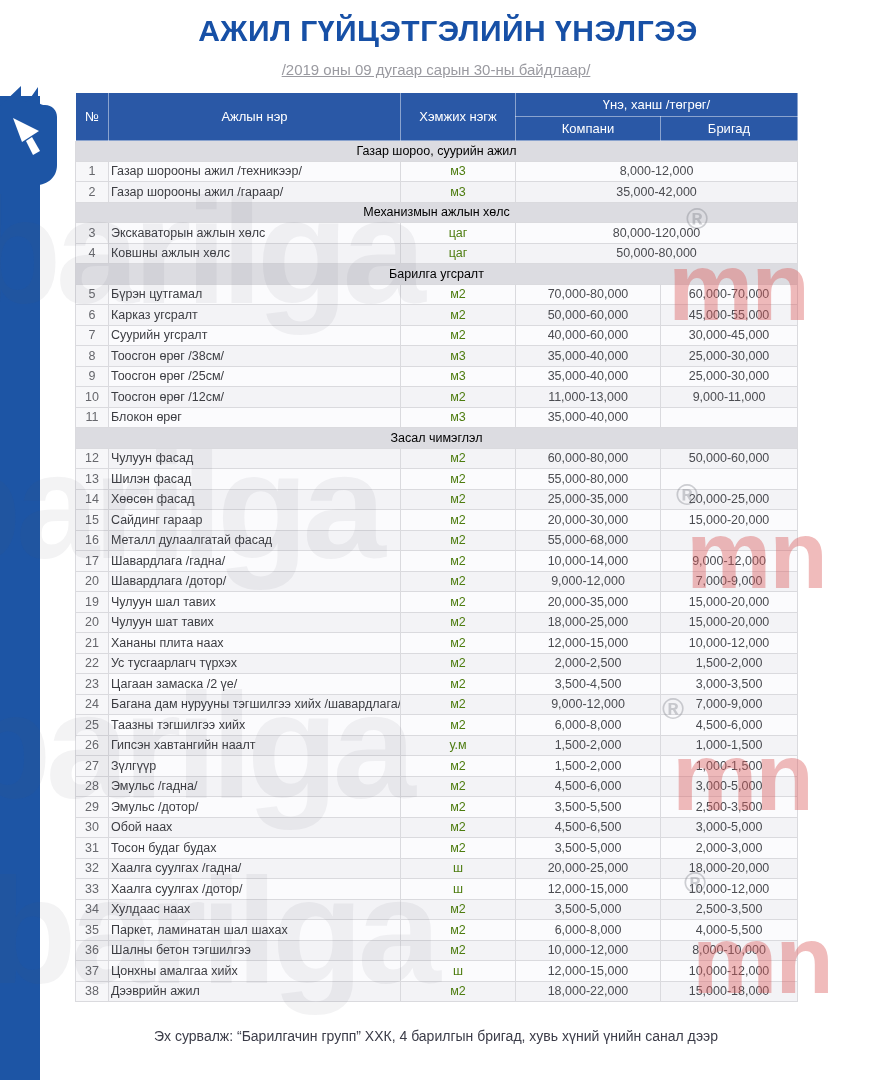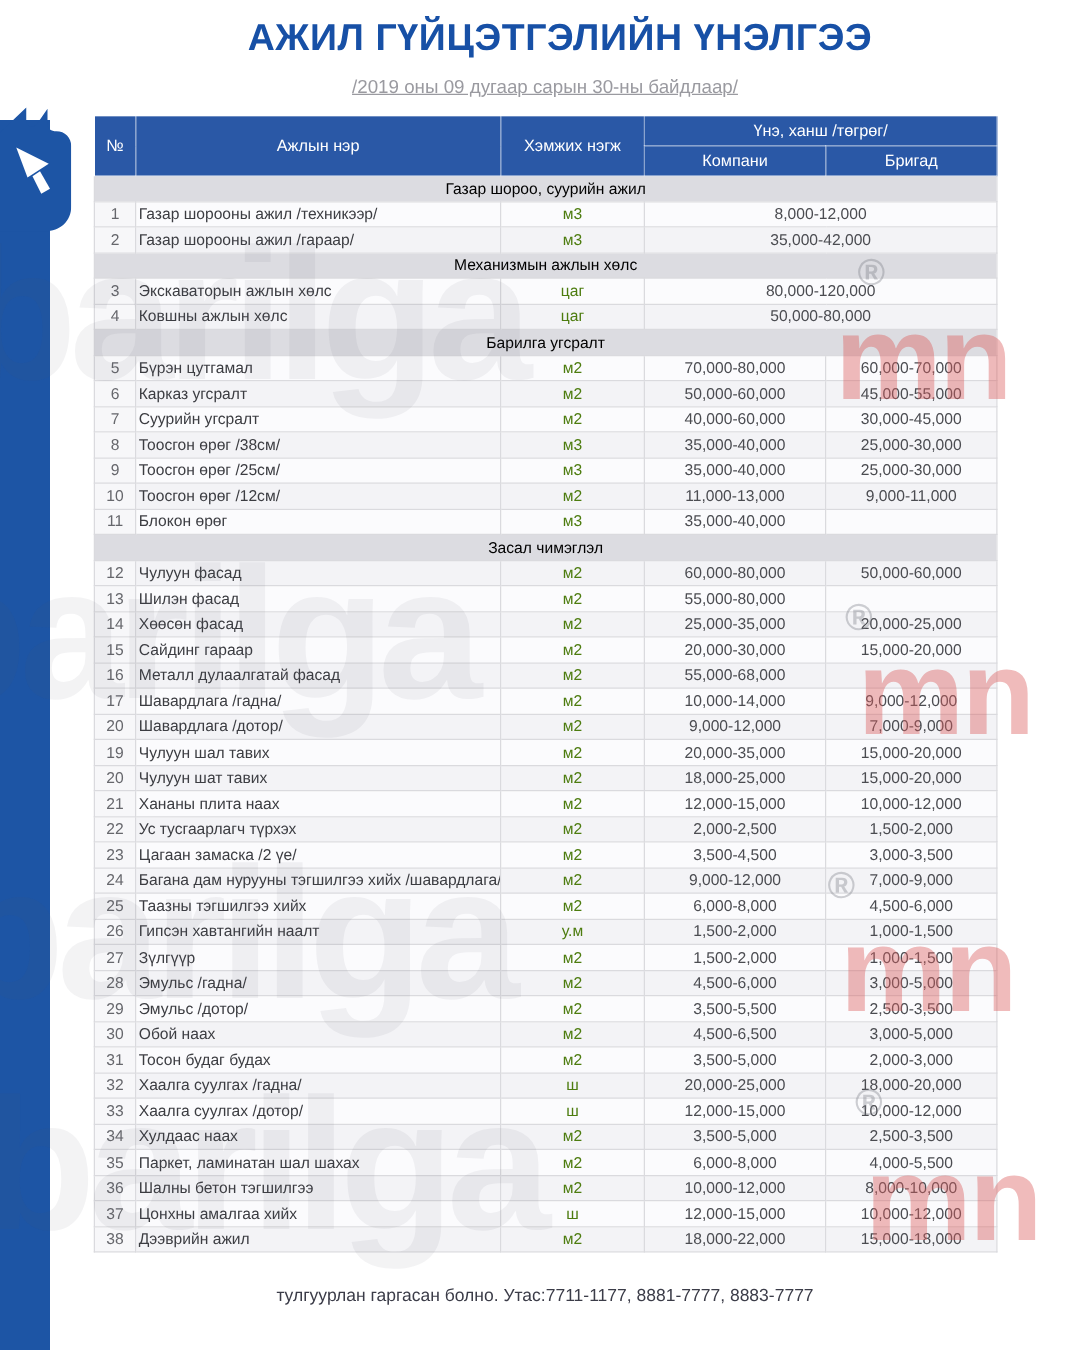--- a/index.html
+++ b/index.html
@@ -372,21 +372,21 @@
         <td class="c-no">38</td>
         <td class="c-name">Дээврийн ажил</td>
         <td class="c-unit">м2</td>
         <td class="c-val">18,000-22,000</td>
         <td class="c-val">15,000-18,000</td>
       </tr>
     </tbody>
 </table>
 
 <div class="footer">
-  <div>тулгуурлан гаргасан болно. Утас:7711-1177, 8881-7777, 8883-7777</div>
+  <div>Эх сурвалж: “Барилгачин групп” ХХК, 4 барилгын бригад, хувь хүний үнийн санал дээр</div>
 </div>
 
 <div class="wm-layer">
   <div class="wm wm1">barilga</div>
   <div class="wm wm2">barilga</div>
   <div class="wm wm3">barilga</div>
   <div class="wm wm4">barilga</div>
   <div class="wm-mn mn1">mn</div>
   <div class="wm-mn mn2">mn</div>
   <div class="wm-mn mn3">mn</div>

